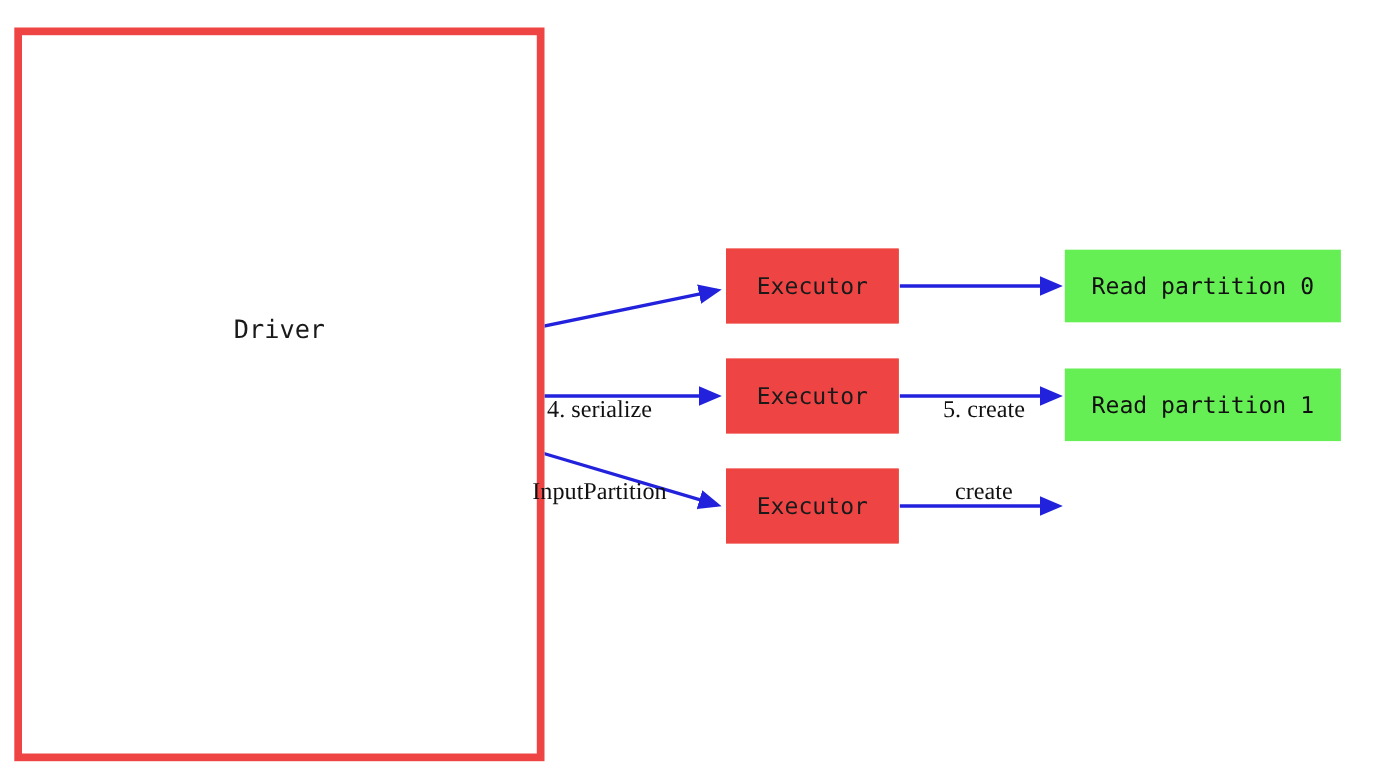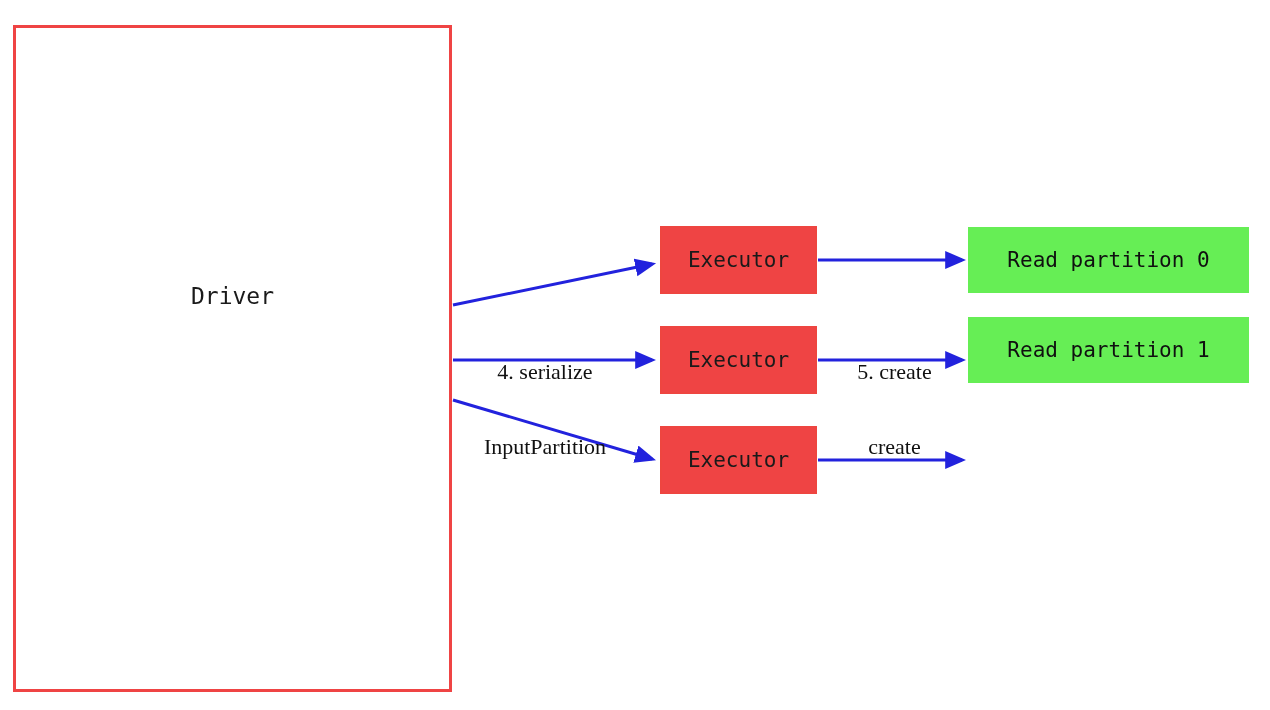--- a/index.html
+++ b/index.html
@@ -14,23 +14,23 @@
     background: #ffffff;
     overflow: hidden;
     font-family: "Liberation Sans", sans-serif;
   }
 
   
   .driver-box {
     position: absolute;
     left: 13px;
     top: 25px;
-    width: 439px;
+    width: 482px;
     height: 667px;
-    border: 3px solid #ef4444;
+    border: 7px solid #ef4444;
     background: #ffffff;
     box-sizing: border-box;
   }
   .driver-title {
     position: absolute;
     left: 0;
     top: 255px;
     width: 100%;
     text-align: center;
     font-family: "DejaVu Sans Mono", "Liberation Mono", monospace;
@@ -71,36 +71,36 @@
     white-space: pre;
   }
   .exec-0 { top: 226px; }
   .exec-1 { top: 326px; }
   .exec-2 { top: 426px; }
 
   
   .partition-box {
     position: absolute;
     left: 968px;
-    width: 281px;
+    width: 251px;
     height: 66px;
     background: #66ee55;
     box-sizing: border-box;
     display: flex;
     align-items: center;
     justify-content: center;
   }
   .partition-box .label {
     font-family: "DejaVu Sans Mono", "Liberation Mono", monospace;
     font-size: 21px;
     color: #101010;
     white-space: pre;
   }
   .part-0 { top: 227px; }
-  .part-1 { top: 317px; }
+  .part-1 { top: 335px; }
   .part-2 { top: 427px; }
 
   
   .edge-label {
     position: absolute;
     font-family: "Liberation Serif", "DejaVu Serif", serif;
     font-size: 22px;
     line-height: 25px;
     color: #111111;
     text-align: center;

